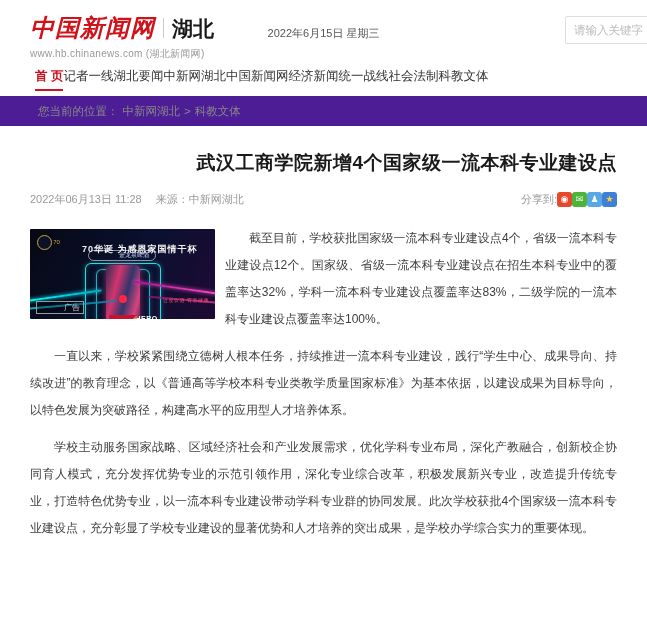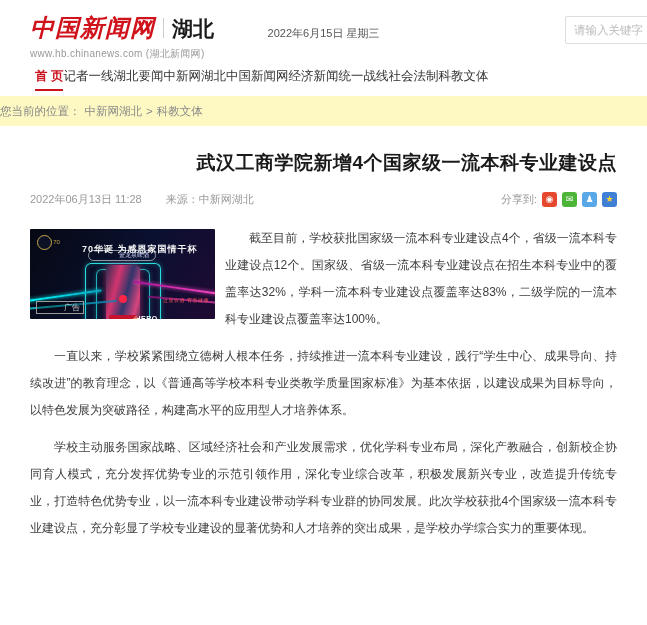--- a/index.html
+++ b/index.html
@@ -25,32 +25,32 @@
   
   .nav { height:34px; display:flex; align-items:center; padding-left:35px;
     white-space:nowrap; overflow:hidden; background:#fff; }
   .nav-item { font-size:12.5px; color:#333; cursor:pointer; position:relative;
     padding-bottom:6px; flex:0 0 auto; }
   .nav-item.active { color:#cb1420; font-weight:bold; }
   .nav-item.active::after { content:""; position:absolute; left:0; right:0; bottom:0;
     height:2px; background:#cb1420; }
 
   
-  .crumb { height:30px; background:#fef9c3; display:flex; align-items:center;
-    font-size:11.5px; color:#888; gap:4px; }
+  .crumb { height:30px; background:#4c1d95; display:flex; align-items:center;
+    padding-left:38px; font-size:11.5px; color:#888; gap:4px; }
   .crumb a { color:#888; text-decoration:none; cursor:pointer; }
 
   
   .article { padding:0 30px; }
   .title { margin-top:24px; text-align:right; font-size:19px; font-weight:bold;
     color:#1a1a1a; letter-spacing:0.5px; }
   .meta-row { margin-top:16px; display:flex; justify-content:space-between;
     align-items:center; font-size:11px; color:#999; }
-  .meta-left { display:flex; gap:24px; }
-  .share { display:flex; align-items:flex-start; gap:5px; }
+  .meta-left { display:flex; gap:14px; }
+  .share { display:flex; align-items:flex-start; }
   .share-label { color:#999; }
   .share-icon { width:15px; height:15px; border-radius:3px; color:#fff; font-size:9px;
     display:flex; align-items:center; justify-content:center; cursor:pointer; line-height:1; }
   .si-weibo { background:#e6482e; }
   .si-wechat { background:#4cb538; }
   .si-qq { background:#58a8e8; }
   .si-qzone { background:#3f7fd6; color:#ffd234; }
 
   .body-text { margin-top:18px; font-size:12px; line-height:27px; color:#3d3d3d;
     text-align:justify; }

